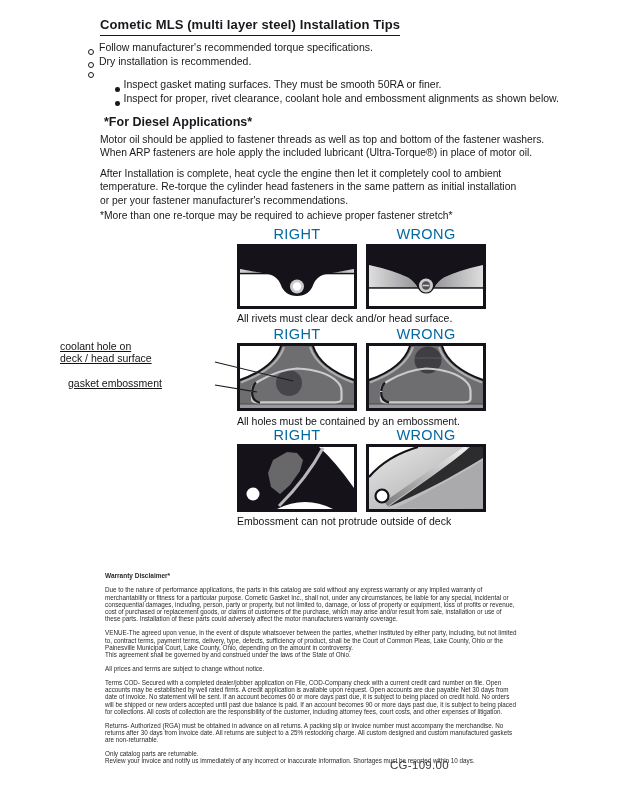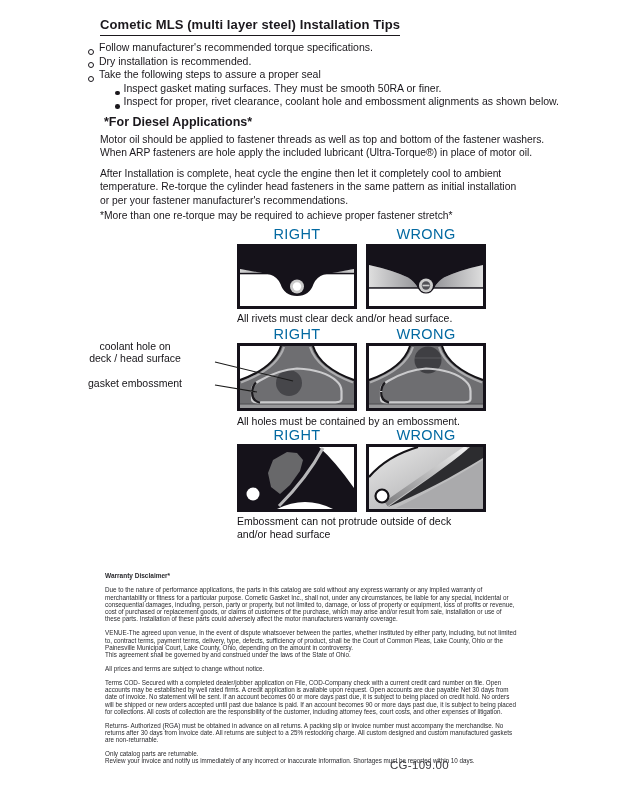--- a/index.html
+++ b/index.html
@@ -23,22 +23,22 @@
 
   .fig-headers{position:absolute;left:237px;width:369px;display:flex;gap:9px;
                font-size:14.5px;letter-spacing:.4px;color:#0369a1;}
   .fh{width:120px;text-align:center;}
   .fig-boxes{position:absolute;left:237px;display:flex;gap:9px;}
   .fh1{top:226px;} .fb1{top:244px;} .fc1{top:312px;}
   .fh2{top:326px;} .fb2{top:343px;} .fc2{top:415px;}
   .fh3{top:427px;} .fb3{top:444px;} .fc3{top:515px;}
   .caption{position:absolute;left:237px;font-size:10.5px;line-height:12.8px;color:#141216;}
 
-  .ann{position:absolute;width:150px;text-align:center;font-size:10.5px;line-height:12.4px;color:#141216;}
-  .ann1{left:60px;top:340px;} .ann2{left:60px;top:377px;}
+  .ann{position:absolute;width:150px;text-align:left;font-size:10.5px;line-height:12.4px;color:#141216;text-decoration:underline;}
+  .ann1{left:60px;top:340px;} .ann2{left:68px;top:377px;}
   .leaders{position:absolute;left:205px;top:348px;z-index:5;}
 
   .legal{position:absolute;left:105px;top:572px;width:412px;font-size:6.3px;
          line-height:7.3px;color:#2a2a2e;}
   .legal .lh{font-weight:bold;margin:0 0 7px 0;font-size:6.5px;}
   .legal p{margin:0 0 6.5px 0;white-space:pre-line;}
 
   .code{position:absolute;left:390px;top:759px;font-size:11.5px;color:#39393d;letter-spacing:.3px;}
 </style>
 </head>
@@ -52,21 +52,20 @@
     <div class="b-item">
       <span class="ob"></span>
       <span>Follow manufacturer's recommended torque specifications.</span>
     </div>
     <div class="b-item">
       <span class="ob"></span>
       <span>Dry installation is recommended.</span>
     </div>
     <div class="b-item">
       <span class="ob"></span>
-      <span>Take the following steps to assure a proper seal</span>
     </div>
     <div class="b-item sub">
       <span class="db"></span>
       <span>Inspect gasket mating surfaces.  They must be smooth 50RA or finer.</span>
     </div>
     <div class="b-item sub">
       <span class="db"></span>
       <span>Inspect for proper, rivet clearance, coolant hole and embossment alignments as shown below.</span>
     </div>
   </div>
@@ -204,21 +203,20 @@
       <path d="M3,3 L52,3 Q21,12 3,33 Z" fill="#ffffff"></path>
       <path d="M52,3 Q21,12 3,33" stroke="#141216" stroke-width="2.2" fill="none"></path>
       <path d="M101,4 C72,24 44,43 20,60" stroke="url(#sv3)" stroke-width="5.5" fill="none"></path>
       <path d="M104,3 L117,3 L117,14 C86,33 54,50 22,63 C52,42 82,22 104,3 Z" fill="#2c2c2f"></path>
       <circle cx="16" cy="52" r="6.5" fill="#ffffff" stroke="#141216" stroke-width="2.2"></circle>
       <rect x="1.5" y="1.5" width="117" height="65" fill="none" stroke="#15121a" stroke-width="3"></rect>
     </svg>
   </div>
   <div class="caption fc3">
     <div>Embossment can not protrude outside of deck</div>
-    <div>and/or head surface</div>
   </div>
 
   <div class="legal">
     <p class="lh">Warranty Disclaimer*</p>
     <p>Due to the nature of performance applications, the parts in this catalog are sold without any express warranty or any implied warranty of merchantability or fitness for a particular purpose.  Cometic Gasket Inc., shall not, under any circumstances, be liable for any special, incidental or consequential damages, including, person, party or property, but not limited to, damage, or loss of property or equipment, loss of profits or revenue, cost of purchased or replacement goods, or claims of customers of the purchase, which may arise and/or result from sale, installation or use of these parts.  Installation of these parts could adversely affect the motor manufacturers warranty coverage.</p>
     <p>VENUE-The agreed upon venue, in the event of dispute whatsoever between the parties, whether instituted by either party, including, but not limited to, contract terms, payment terms, delivery, type, defects, sufficiency of product, shall be the Court of Common Pleas, Lake County, Ohio or the Painesville Municipal Court, Lake County, Ohio, depending on the amount in controversy.
 This agreement shall be governed by and construed under the laws of the State of Ohio.</p>
     <p>All prices and terms are subject to change without notice.</p>
     <p>Terms COD- Secured with a completed dealer/jobber application on File, COD-Company check with a current credit card number on file.  Open accounts may be established by well rated firms.  A credit application is available upon request.  Open accounts are due payable Net 30 days from date of invoice.  No statement will be sent.  If an account becomes 60 or more days past due, it is subject to being placed on credit hold.  No orders will be shipped or new orders accepted until past due balance is paid.  If an account becomes 90 or more days past due, it is subject to being placed for collections.  All costs of collection are the responsibility of the customer, including attorney fees, court costs, and other expenses of litigation.</p>
     <p>Returns- Authorized (RGA) must be obtained in advance on all returns.  A packing slip or invoice number must accompany the merchandise.  No returns after 30 days from invoice date.  All returns are subject to a 25% restocking charge.  All custom designed and custom manufactured gaskets are non-returnable.</p>

